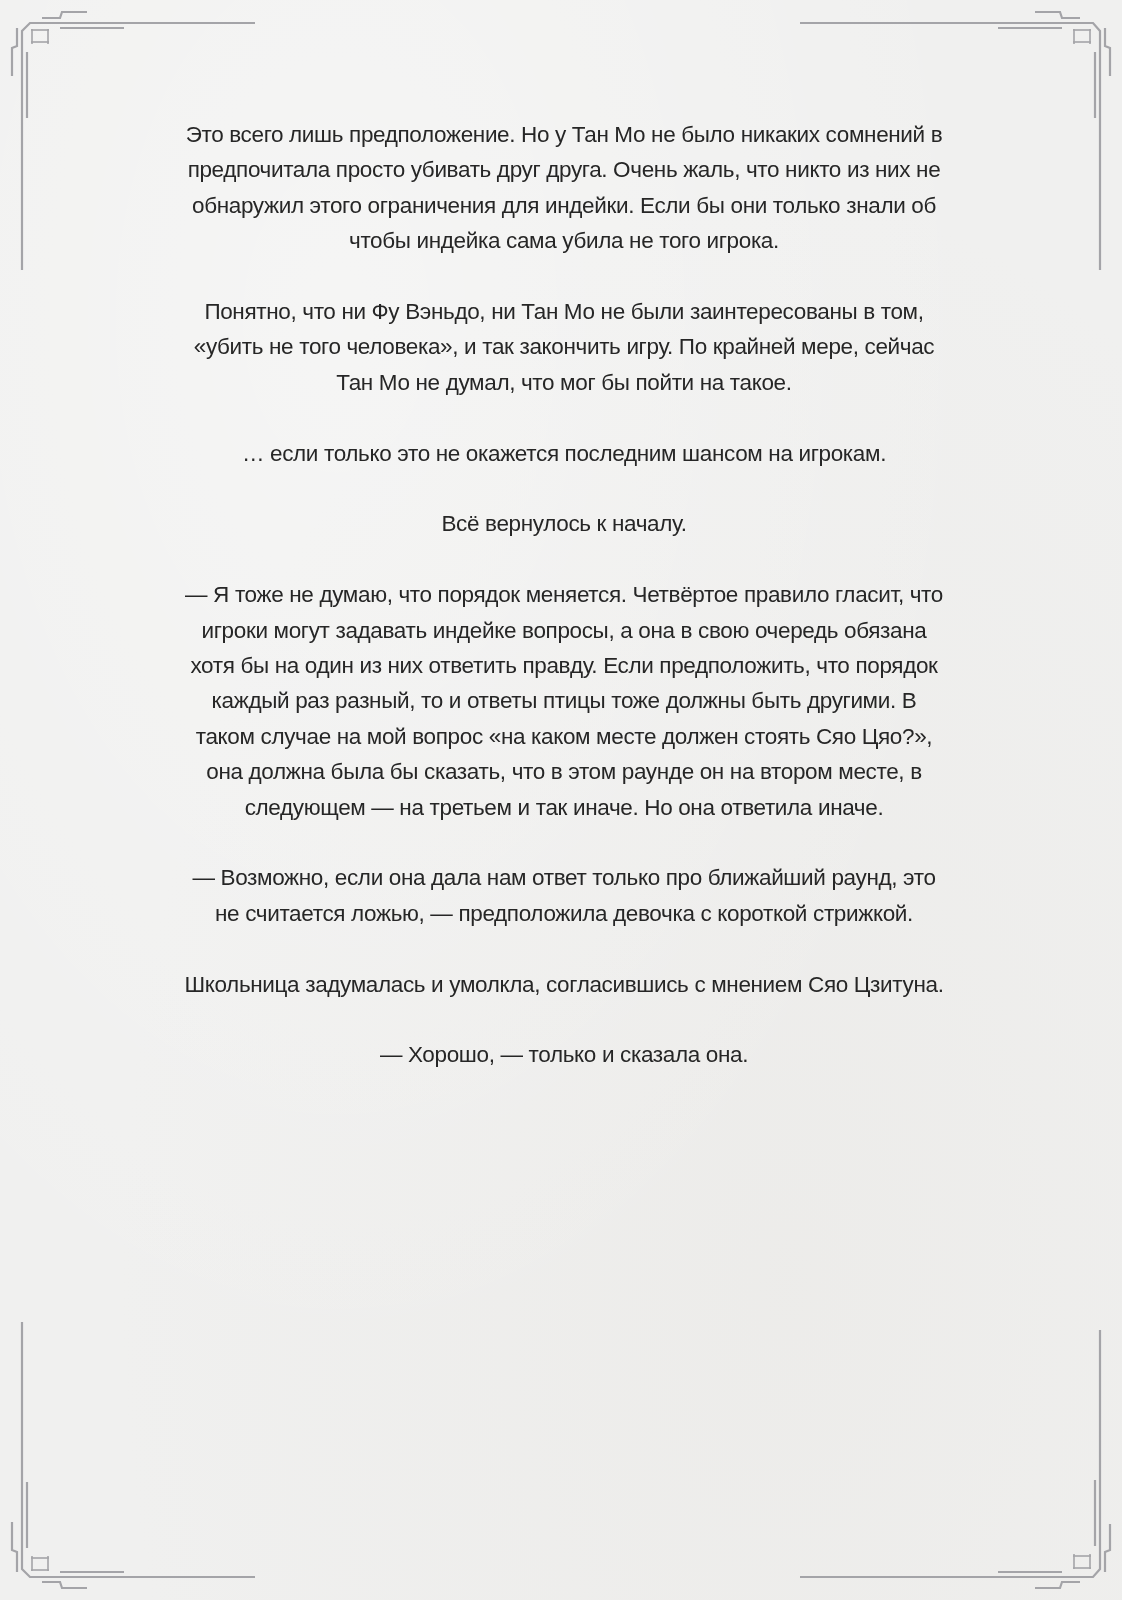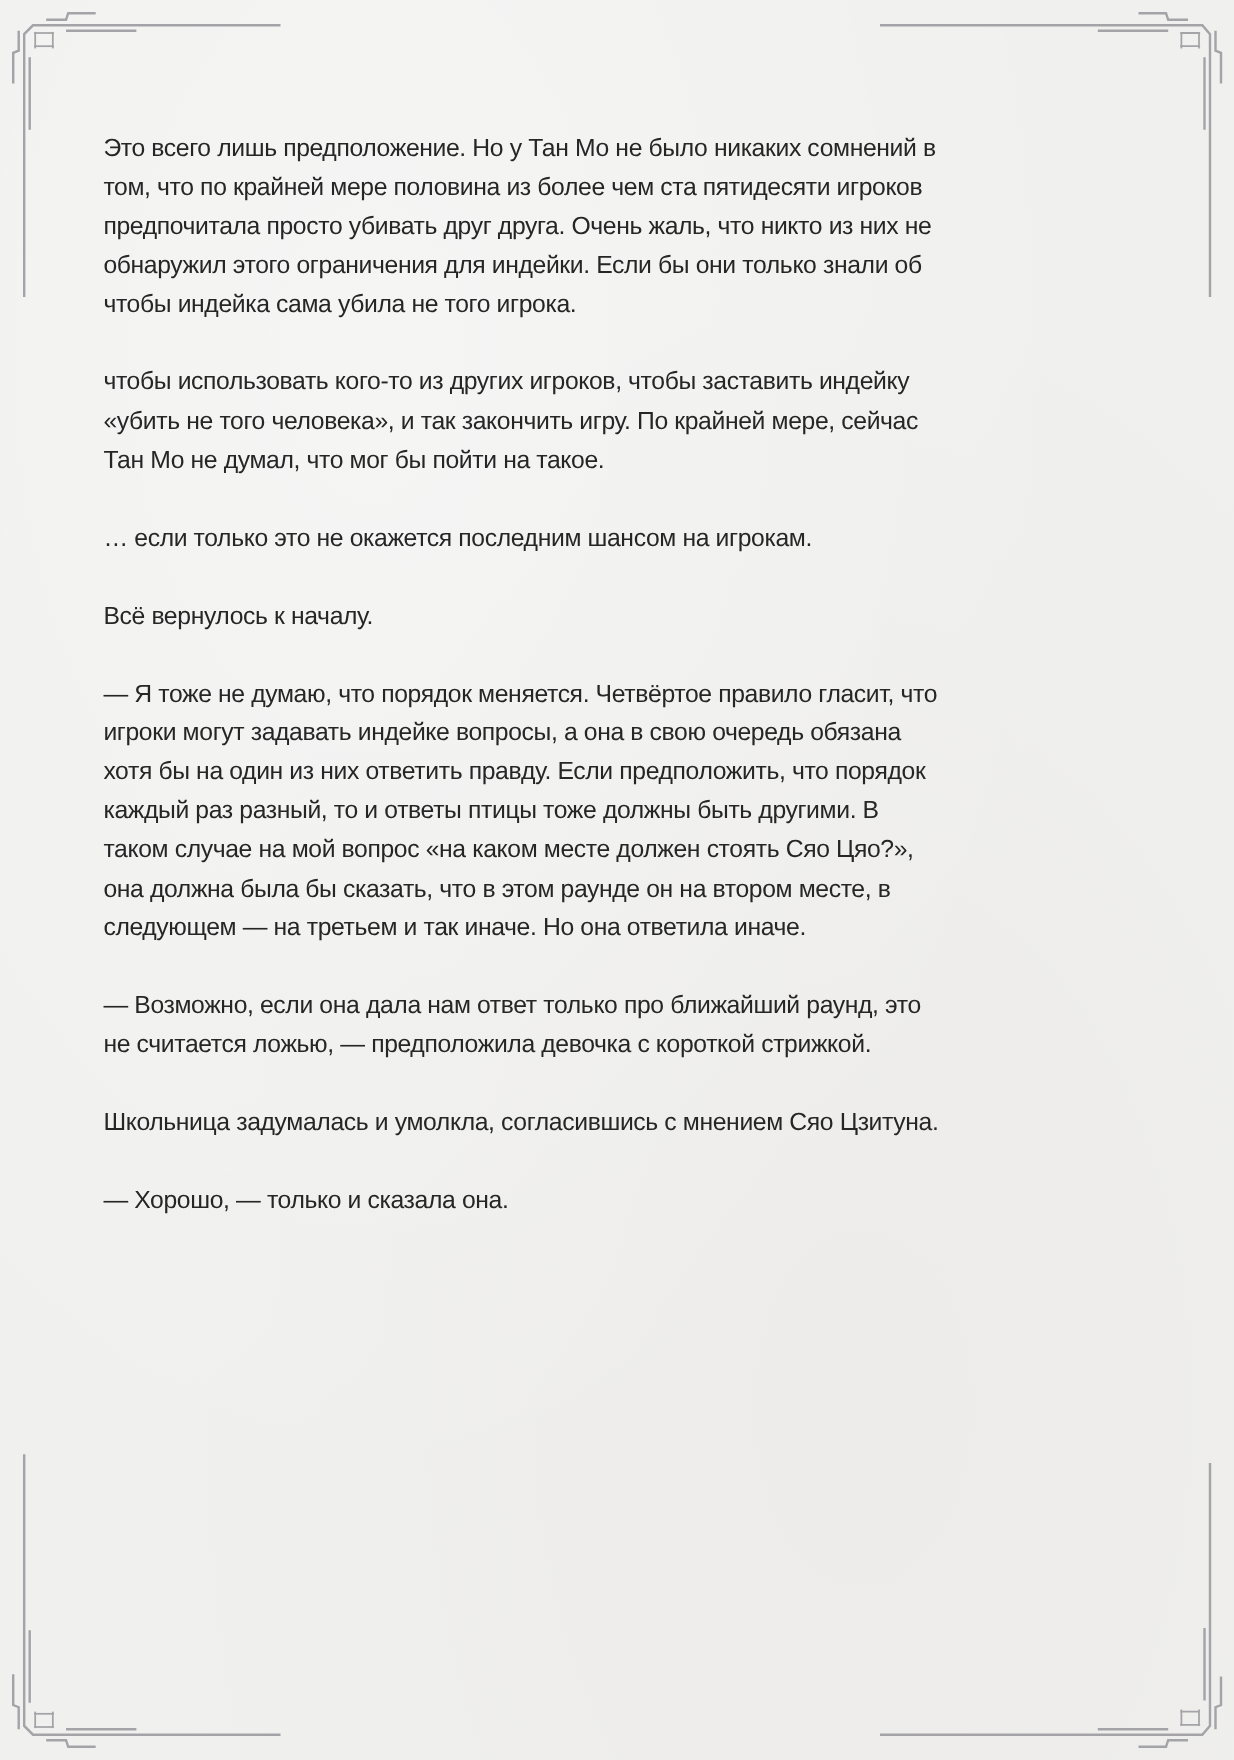--- a/index.html
+++ b/index.html
@@ -8,20 +8,21 @@
       background: #efefee;
       position: relative;
       overflow: hidden;
     }
     .page {
       position: absolute; left: 0; top: 0; width: 1122px; height: 1600px;
       background:
         radial-gradient(ellipse at 30% 20%, rgba(255,255,255,0.35), rgba(255,255,255,0) 60%),
         radial-gradient(ellipse at 70% 80%, rgba(230,228,224,0.35), rgba(255,255,255,0) 60%),
         #f0f0ef;
+      text-align: center;
     }
     svg.frame {
       position: absolute; left: 0; top: 0; width: 1122px; height: 1600px;
       pointer-events: none;
     }
     .text-block {
       position: absolute;
       left: 94px;
       top: 117px;
       width: 940px;
@@ -96,27 +97,26 @@
           <line x1="1074" y1="1554" x2="1074" y2="1569"></line>
           <line x1="1090" y1="1554" x2="1090" y2="1569"></line>
         </g>
       </g>
     </g>
   </svg>
 
   <div class="text-block">
     <p class="para">
       <span class="line">Это всего лишь предположение. Но у Тан Мо не было никаких сомнений в</span>
-      <span class="line">том, что по крайней мере половина из более чем ста пятидесяти игроков</span>
       <span class="line">предпочитала просто убивать друг друга. Очень жаль, что никто из них не</span>
       <span class="line">обнаружил этого ограничения для индейки. Если бы они только знали об</span>
       <span class="line">чтобы индейка сама убила не того игрока.</span>
     </p>
     <p class="para">
-      <span class="line">чтобы использовать кого-то из других игроков, чтобы заставить индейку</span>
+      <span class="line">Понятно, что ни Фу Вэньдо, ни Тан Мо не были заинтересованы в том,</span>
       <span class="line">«убить не того человека», и так закончить игру. По крайней мере, сейчас</span>
       <span class="line">Тан Мо не думал, что мог бы пойти на такое.</span>
     </p>
     <p class="para">
       <span class="line">… если только это не окажется последним шансом на игрокам.</span>
     </p>
     <p class="para">
       <span class="line">Всё вернулось к началу.</span>
     </p>
     <p class="para">

